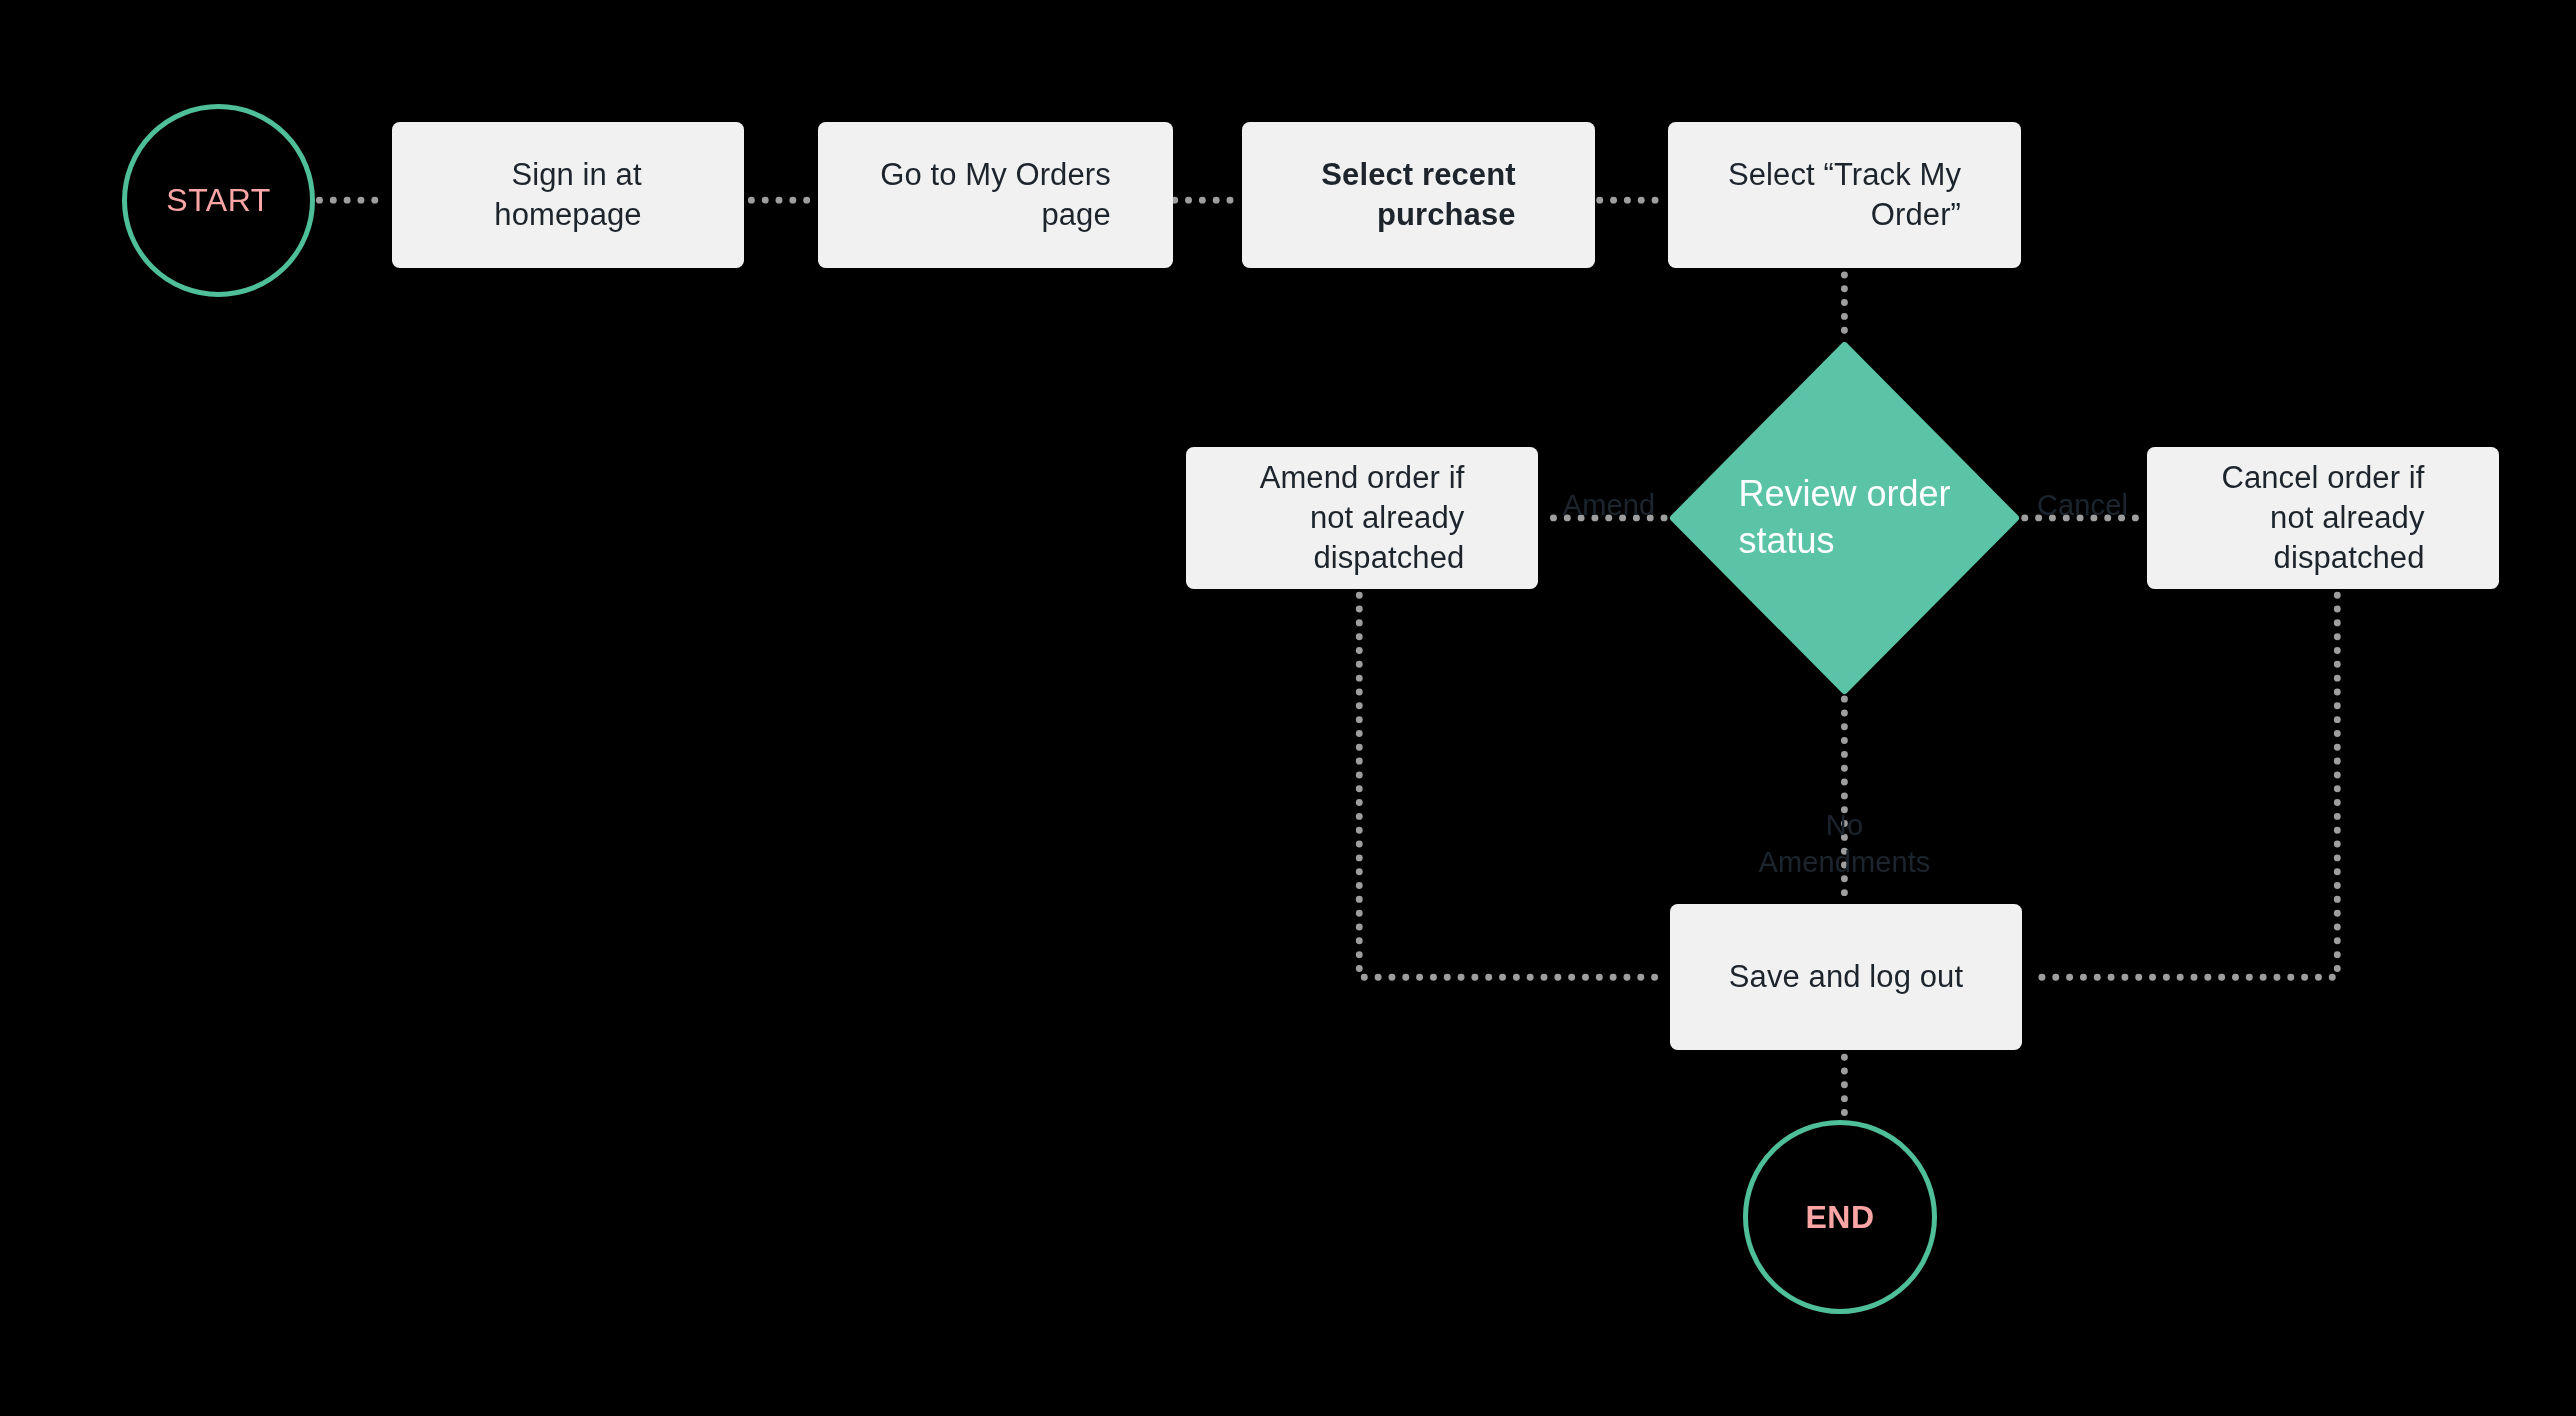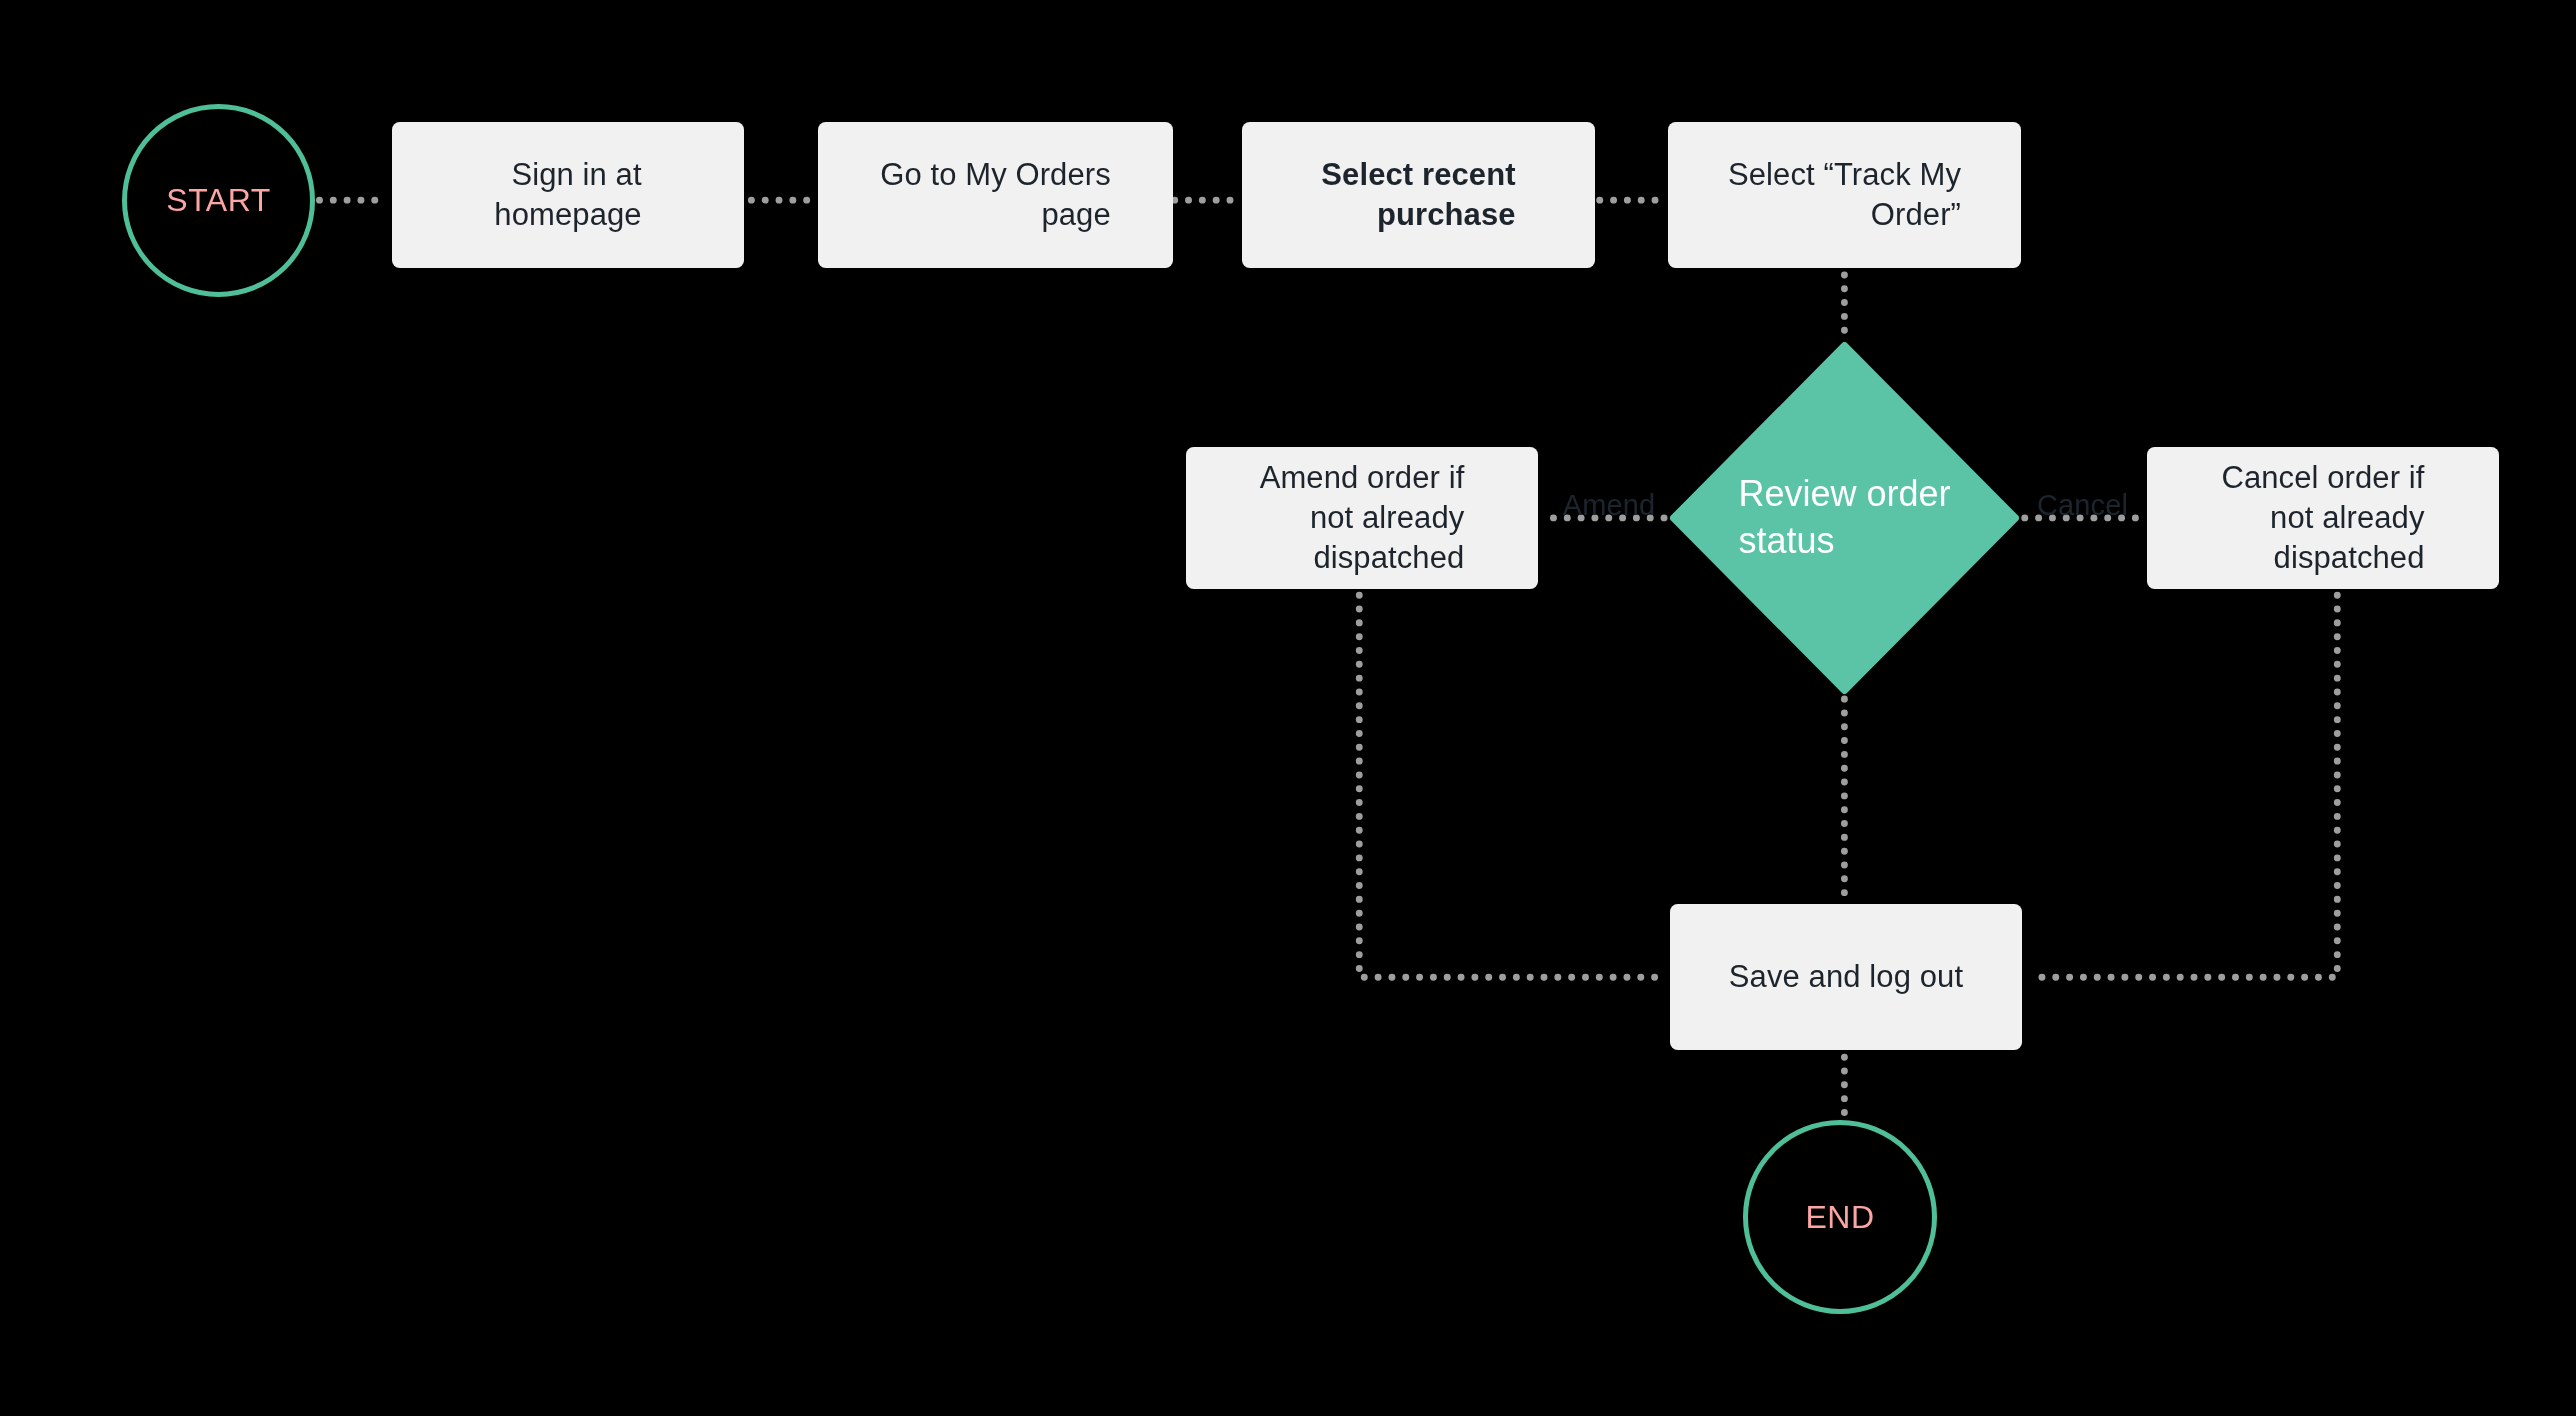--- a/index.html
+++ b/index.html
@@ -172,27 +172,31 @@
   <div class="node-box" style="left:2147px; top:447px; width:352px; height:142px;">
     <span class="node-text">Cancel order if
 not already
 dispatched</span>
   </div>
 
   <div class="node-box" style="left:1670px; top:904px; width:352px; height:146px;">
     <span class="node-text">Save and log out</span>
   </div>
 
-  <div class="node-circle" style="left:1743px; top:1120px; width:194px; height:194px; border:5.2px solid #4FBF99;">
+  <div class="node-circle" style="left:1743px; top:1120px; width:194px; height:194px; border:5.2px solid #4FBF99;font-weight:bold;">
     <span class="node-text">END</span>
   </div>
 
   <div class="edge-label" style="left:1554px; top:450px; width:110px;">
     <span>Amend</span>
   </div>
 
   <div class="edge-label" style="left:2026px; top:450px; width:113px;">
     <span>Cancel</span>
   </div>
 
+  <div class="edge-label" style="left:1673px; top:770px; width:343px;">
+    <span>No
+Amendments</span>
+  </div>
 
 </div>
 
 
 </body></html>

